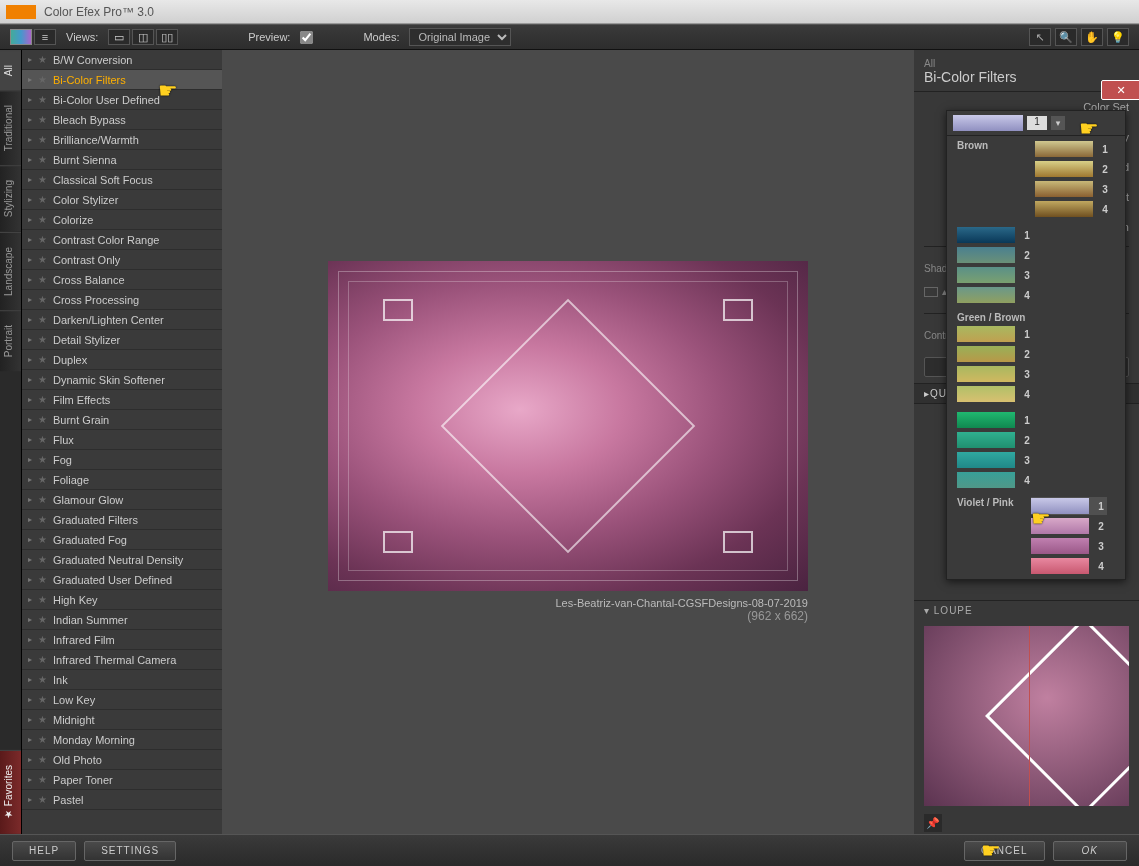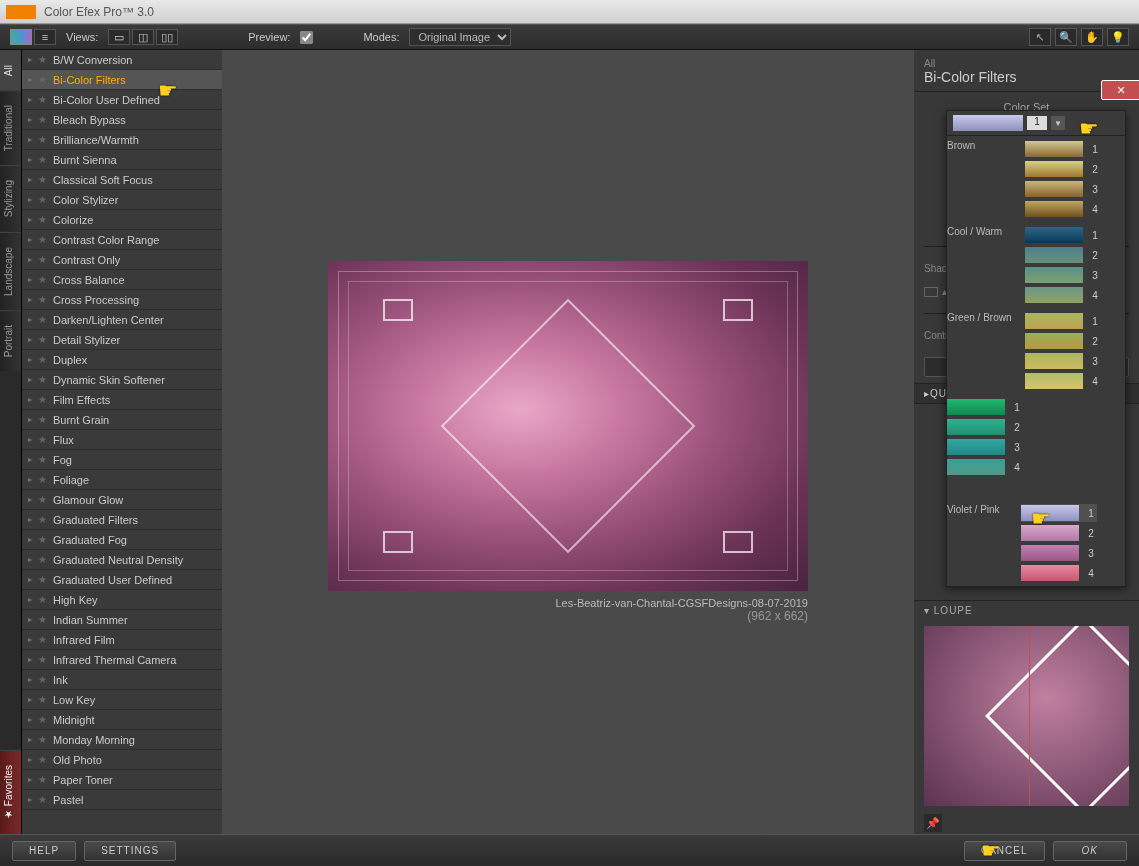--- a/index.html
+++ b/index.html
@@ -42,35 +42,35 @@
   .corner-ico.tl {top:38px;left:55px;} .corner-ico.tr{top:38px;right:55px;}
   .corner-ico.bl {bottom:38px;left:55px;} .corner-ico.br{bottom:38px;right:55px;}
   .caption { color:#bbb; font-size:11px; margin-top:6px; text-align:right; width:480px;}
   .caption .dims{ font-size:12px; color:#999; }
 
   .right { width:225px; background:#383838; display:flex; flex-direction:column; gap:0; }
   .rhead { padding:8px 10px 6px; color:#ccc; border-bottom:1px solid #222;}
   .rhead .sm{font-size:10px;color:#888;}
   .rhead .lg{font-size:14px;}
   .params { padding:6px 10px; display:flex; flex-direction:column; gap:12px; font-size:11px; color:#aaa;}
-  .param-row { display:flex; justify-content:center; align-items:center; height:18px; }
+  .param-row { display:flex; justify-content:flex-end; align-items:center; height:18px; }
   .section-div { height:1px; background:#222; margin:4px 0;}
   .sh-label{font-size:10px;color:#888;}
   .cp-btns{display:flex;gap:4px;margin-top:4px;}
   .cp-btn{flex:1;height:20px;background:#2d2d2d;border:1px solid #555;border-radius:2px;cursor:pointer;display:flex;align-items:center;justify-content:center;color:#999;font-size:12px;}
   .qs{background:#303030;padding:4px 10px;font-size:10px;letter-spacing:1px;color:#ccc;border-top:1px solid #222;border-bottom:1px solid #222;}
   .loupe-h{padding:4px 10px;font-size:10px;letter-spacing:1px;color:#aaa;border-top:1px solid #222;}
   .loupe{margin:6px 10px;height:180px;background:radial-gradient(ellipse at 60% 40%,#c080a0,#5b3350); position:relative; overflow:hidden;}
   .loupe .tri{position:absolute;width:140px;height:140px;border:3px solid #fff;transform:rotate(45deg);top:20px;left:90px;}
   .loupe .vline{position:absolute;left:105px;top:0;bottom:0;width:1px;background:#c05050;}
   .loupe-pin{width:18px;height:18px;background:#2a2a2a;margin:2px 10px;display:flex;align-items:center;justify-content:center;color:#888;cursor:pointer;font-size:11px;}
 
   
   .cs-dd { position:absolute; top:110px; right:13px; width:180px; background:#3a3a3a; border:1px solid #222; box-shadow:0 2px 8px rgba(0,0,0,0.6); z-index:10; }
-  .cs-group { padding:4px 0; }
+  .cs-group { padding:4px 10px;font-weight:bold; }
   .cs-name { color:#bbb; font-size:10px; margin-bottom:2px;}
   .cs-rows { display:flex; flex-direction:column; gap:2px; }
   .cs-row { display:flex; align-items:center; gap:6px; cursor:pointer; padding:1px 0;}
   .cs-row.sel { background:#505050; }
   .swatch { width:58px; height:16px; }
   .sw-num { color:#ccc; font-size:10px; width:12px; text-align:center; }
   .cs-top{display:flex;align-items:center;gap:4px;padding:4px 6px;border-bottom:1px solid #222;}
   .cs-top .swatch{width:70px;}
   .cs-val{background:#ddd;width:20px;height:14px;font-size:10px;text-align:center;color:#222;}
   .cs-top .dd{width:14px;height:14px;background:#555;color:#ccc;text-align:center;font-size:9px;line-height:14px;cursor:pointer;}
@@ -409,21 +409,20 @@
             </div>
             <div class="cs-row">
               <div class="swatch" style="background:linear-gradient(#c0a860,#705020)"></div>
               <span class="sw-num">4</span>
             </div>
           </div>
         </div>
       </div>
       <div class="cs-group">
         <div style="display: flex; gap: 8px;">
-          <div class="cs-name" style="width: 70px;">Cool / Warm</div>
           <div class="cs-rows">
             <div class="cs-row">
               <div class="swatch" style="background:linear-gradient(#2a6888,#0a3858)"></div>
               <span class="sw-num">1</span>
             </div>
             <div class="cs-row">
               <div class="swatch" style="background:linear-gradient(#4a8090,#6a9078)"></div>
               <span class="sw-num">2</span>
             </div>
             <div class="cs-row">
@@ -431,21 +430,21 @@
               <span class="sw-num">3</span>
             </div>
             <div class="cs-row">
               <div class="swatch" style="background:linear-gradient(#6a988a,#90a060)"></div>
               <span class="sw-num">4</span>
             </div>
           </div>
         </div>
       </div>
       <div class="cs-group">
-        <div style="display: flex; gap: 8px;">
+        <div style="display: flex;  flex-direction: column;">
           <div class="cs-name" style="width: 70px;">Green / Brown</div>
           <div class="cs-rows">
             <div class="cs-row">
               <div class="swatch" style="background:linear-gradient(#a8b860,#c0a050)"></div>
               <span class="sw-num">1</span>
             </div>
             <div class="cs-row">
               <div class="swatch" style="background:linear-gradient(#98b058,#b89848)"></div>
               <span class="sw-num">2</span>
             </div>
@@ -476,21 +475,21 @@
               <span class="sw-num">3</span>
             </div>
             <div class="cs-row">
               <div class="swatch" style="background:linear-gradient(#38a098,#509888)"></div>
               <span class="sw-num">4</span>
             </div>
           </div>
         </div>
       </div>
       <div class="cs-group">
-        <div style="display: flex; gap: 4px; margin-top: 20px;">
+        <div style="display: flex; gap: 4px;">
           <div class="cs-name" style="width: 70px;">Violet / Pink</div>
           <div class="cs-rows">
             <div class="cs-row sel">
               <div class="swatch" style="background:linear-gradient(#c8c8e8,#9090c0)"></div>
               <span class="sw-num">1</span>
             </div>
             <div class="cs-row">
               <div class="swatch" style="background:linear-gradient(#d8a8c8,#b078a8)"></div>
               <span class="sw-num">2</span>
             </div>

